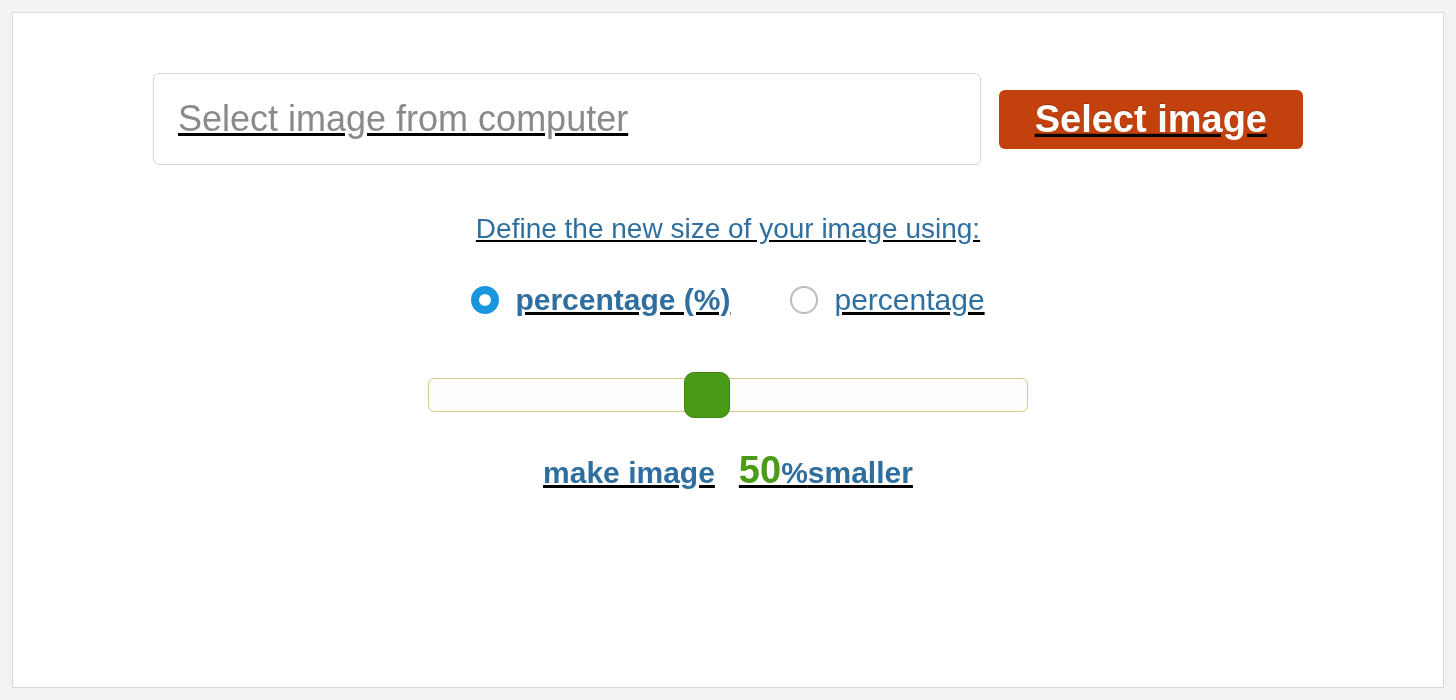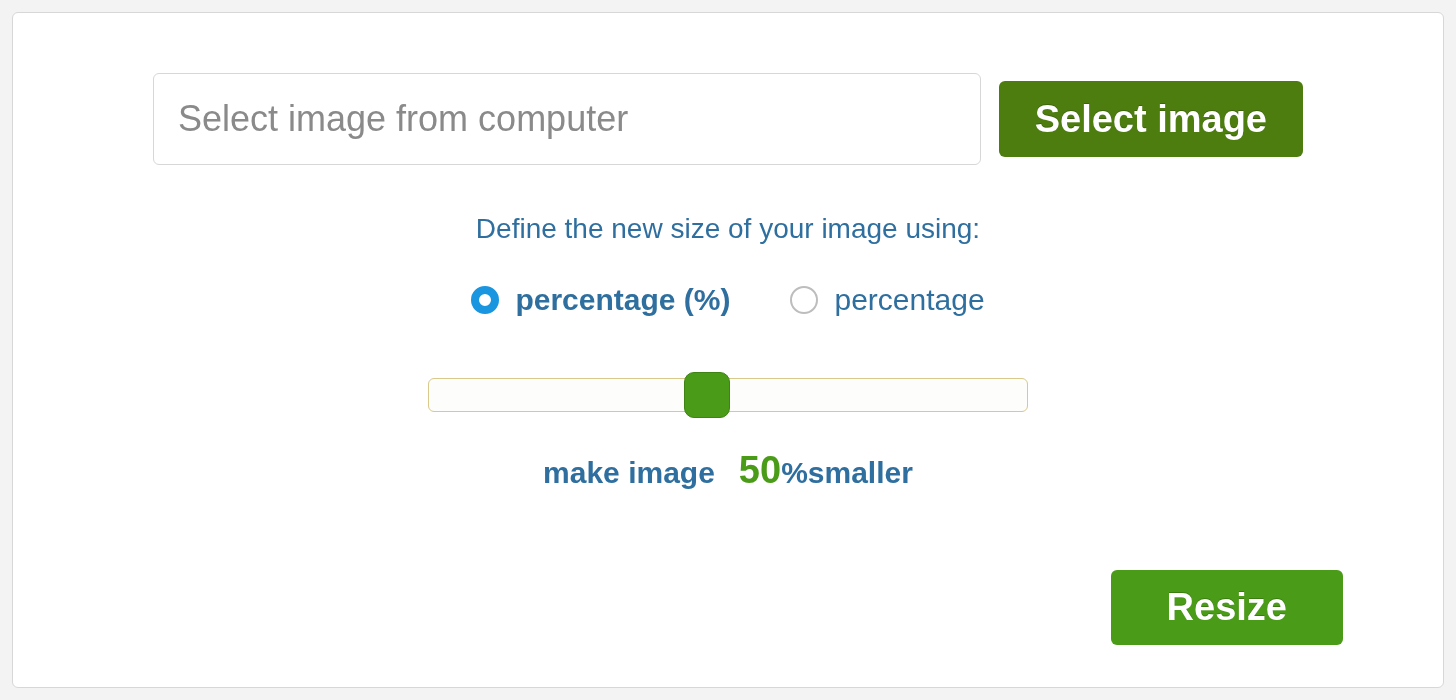--- a/index.html
+++ b/index.html
@@ -6,47 +6,48 @@
   body {
     background: #f3f3f3;
     font-family: "Helvetica Neue", Helvetica, Arial, sans-serif;
     width: 1456px;
     height: 700px;
     padding: 12px;
   }
   .panel {
     background: #fff;
     border: 1px solid #d7d7d7;
-    border-radius: 6px;
+    border-radius: 0;
     width: 100%;
     height: 100%;
     position: relative;
     padding: 60px 140px 40px 140px;
+    text-decoration: underline;
   }
   .file-row {
     display: flex;
     align-items: stretch;
     gap: 18px;
     margin-bottom: 48px;
   }
   .file-input {
     flex: 1;
     height: 92px;
     border: 1px solid #d7d7d7;
     border-radius: 6px;
     font-size: 36px;
     color: #8a8a8a;
     padding: 0 24px;
     background: #fff;
   }
   .file-input::placeholder { color: #8a8a8a; }
   .select-btn {
-    height: 76px;
+    height: 59px;
     padding: 0 36px;
-    background: #4d7c0f;
+    background: #c2410c;
     color: #fff;
     font-size: 38px;
     font-weight: 700;
     border: none;
     border-radius: 6px;
     cursor: pointer;
     text-shadow: 0 -1px 0 rgba(0,0,0,.2);
     align-self: center;
   }
   .center-area {
@@ -187,15 +188,14 @@
 
     <div class="value-row">
       <span>make image</span>
       <span class="value-number">50</span>
       <span class="value-percent">%</span>
       <span>smaller</span>
     </div>
 
   </div>
 
-  <button class="resize-btn">Resize</button>
 
 </div>
 
 </body></html>

